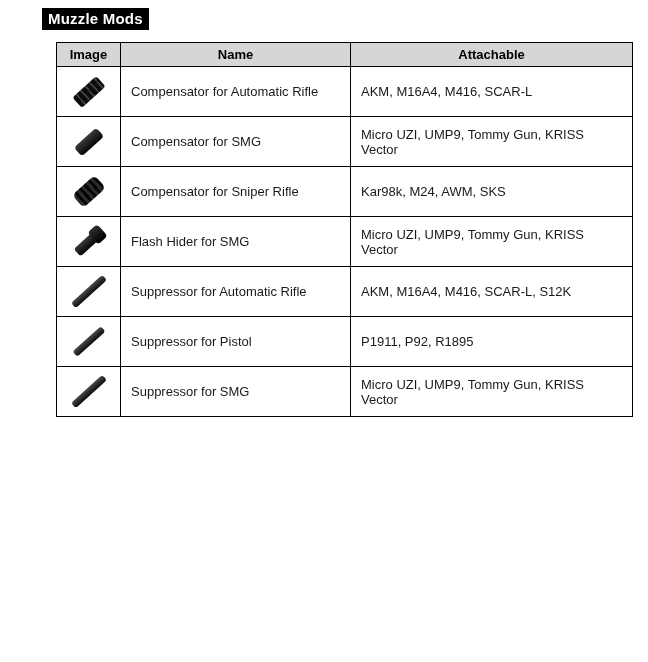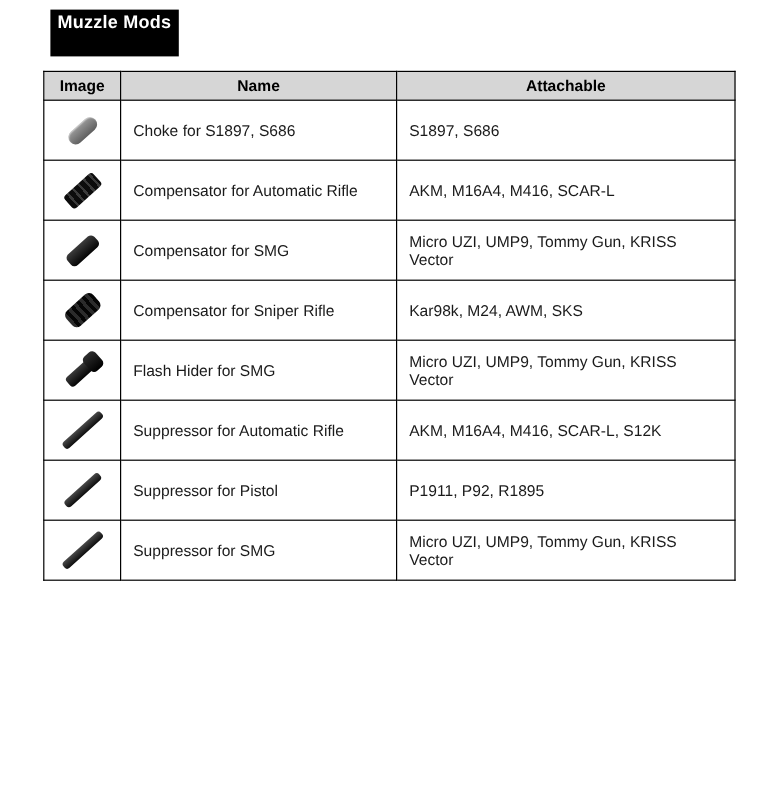--- a/index.html
+++ b/index.html
@@ -17,26 +17,26 @@
     padding-top: 8px;
   }
   .title-badge {
     display: inline-block;
     margin-left: 42px;
     margin-bottom: 12px;
     background: #000000;
     color: #ffffff;
     font-weight: bold;
     font-size: 15px;
-    padding: 2px 6px 20px 6px;
+    padding: 2px 6px 3px 6px;
     letter-spacing: 0.2px;
   }
   table.mods-table {
     border-collapse: collapse;
-    margin-left: 36px;
+    margin-left: 56px;
     width: 576px;
     table-layout: fixed;
   }
   .mods-table th {
     background: #d6d6d6;
     border: 1px solid #000000;
     font-size: 13px;
     font-weight: bold;
     padding: 4px 2px;
     text-align: center;
@@ -145,29 +145,20 @@
     </colgroup>
     <thead>
       <tr>
         <th>Image</th>
         <th>Name</th>
         <th>Attachable</th>
       </tr>
     </thead>
     <tbody>
 
-      <tr>
-        <td class="img-cell">
-            <span class="icon-wrap">
-              <i class="muzzle-icon ic-choke"></i>
-            </span>
-          </td>
-        <td>Choke for S1897, S686</td>
-        <td>S1897, S686</td>
-      </tr>
 
       <tr>
         <td class="img-cell">
             <span class="icon-wrap">
               <i class="muzzle-icon ic-comp-ar"></i>
             </span>
           </td>
         <td>Compensator for Automatic Rifle</td>
         <td>AKM, M16A4, M416, SCAR-L</td>
       </tr>

